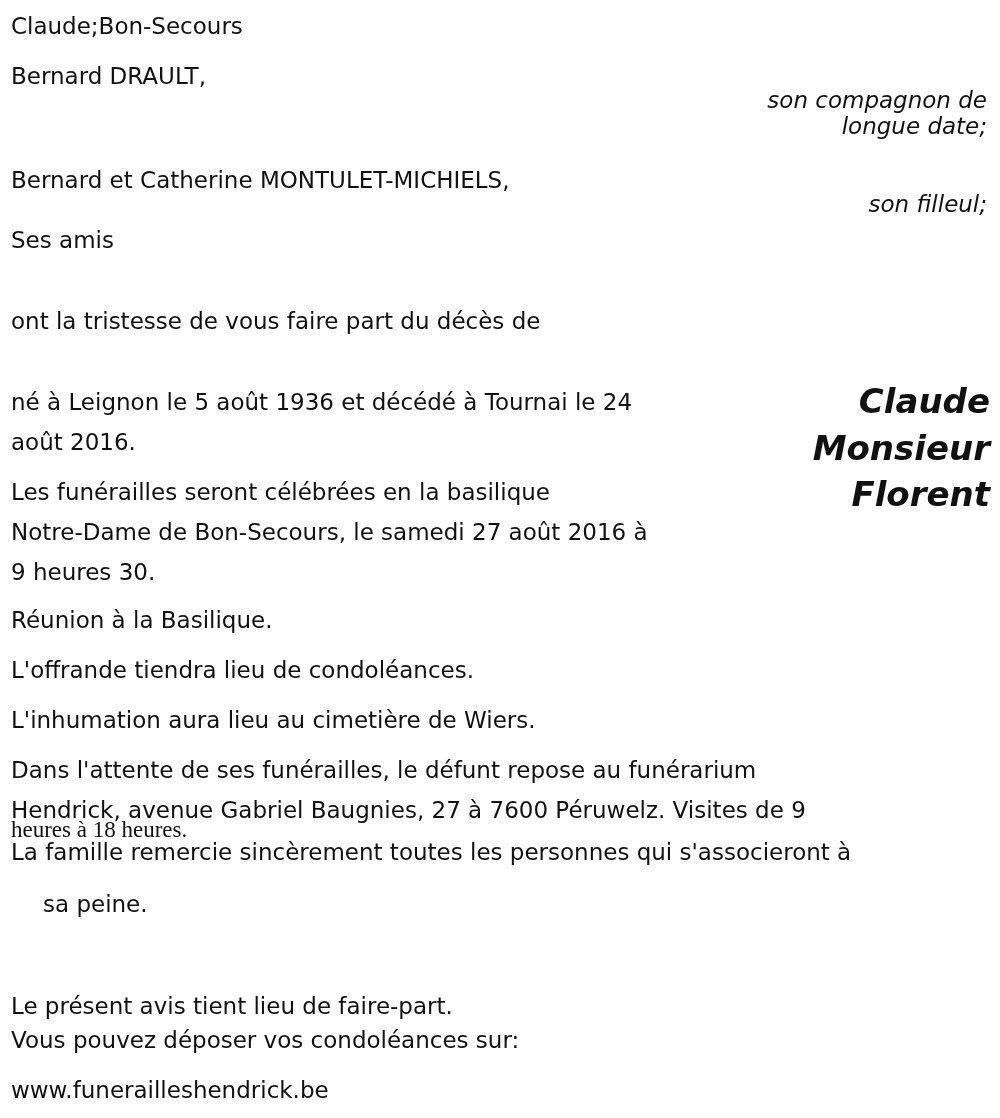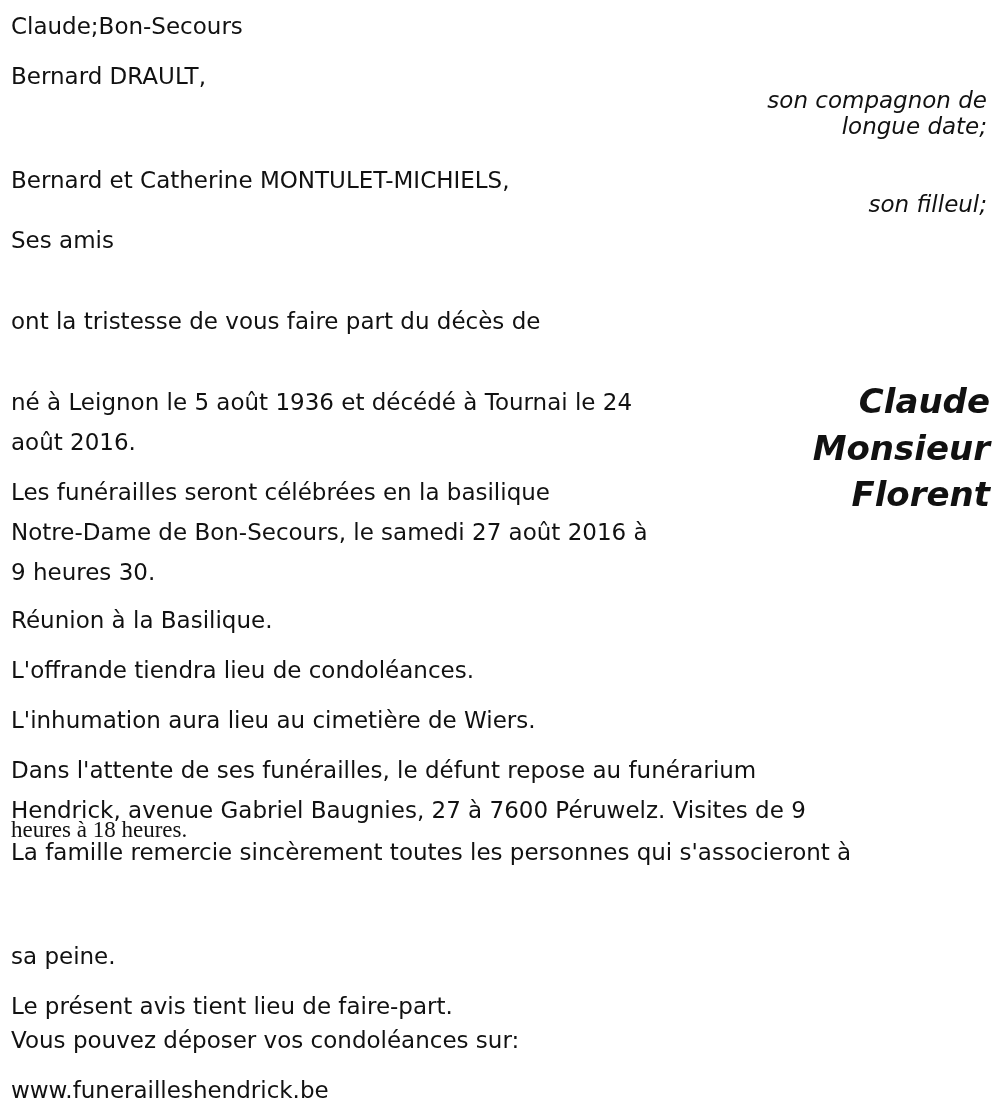--- a/index.html
+++ b/index.html
@@ -49,19 +49,19 @@
 
   <div class="abs left" style="top:600px;">Réunion à la Basilique.</div>
   <div class="abs left" style="top:650px;">L'offrande tiendra lieu de condoléances.</div>
   <div class="abs left" style="top:700px;">L'inhumation aura lieu au cimetière de Wiers.</div>
 
   <div class="abs left" style="top:750px;">Dans l'attente de ses funérailles, le défunt repose au funérarium</div>
   <div class="abs left" style="top:790px;">Hendrick, avenue Gabriel Baugnies, 27 à 7600 Péruwelz. Visites de 9</div>
   <div class="abs left" style="top:810px;font-family:Liberation Serif, serif;">heures à 18 heures.</div>
 
   <div class="abs left" style="top:832px;">La famille remercie sincèrement toutes les personnes qui s'associeront à</div>
-  <div class="abs left" style="top:936px;">sa peine.</div>
+  <div class="abs left" style="top:884px;margin-left:32px;">sa peine.</div>
 
   <div class="abs left" style="top:970px;margin-top:16px;">Le présent avis tient lieu de faire-part.</div>
   <div class="abs left" style="top:1020px;">Vous pouvez déposer vos condoléances sur:</div>
   <div class="abs left" style="top:1070px;">www.funerailleshendrick.be</div>
 
 </div>
 
 </body></html>

